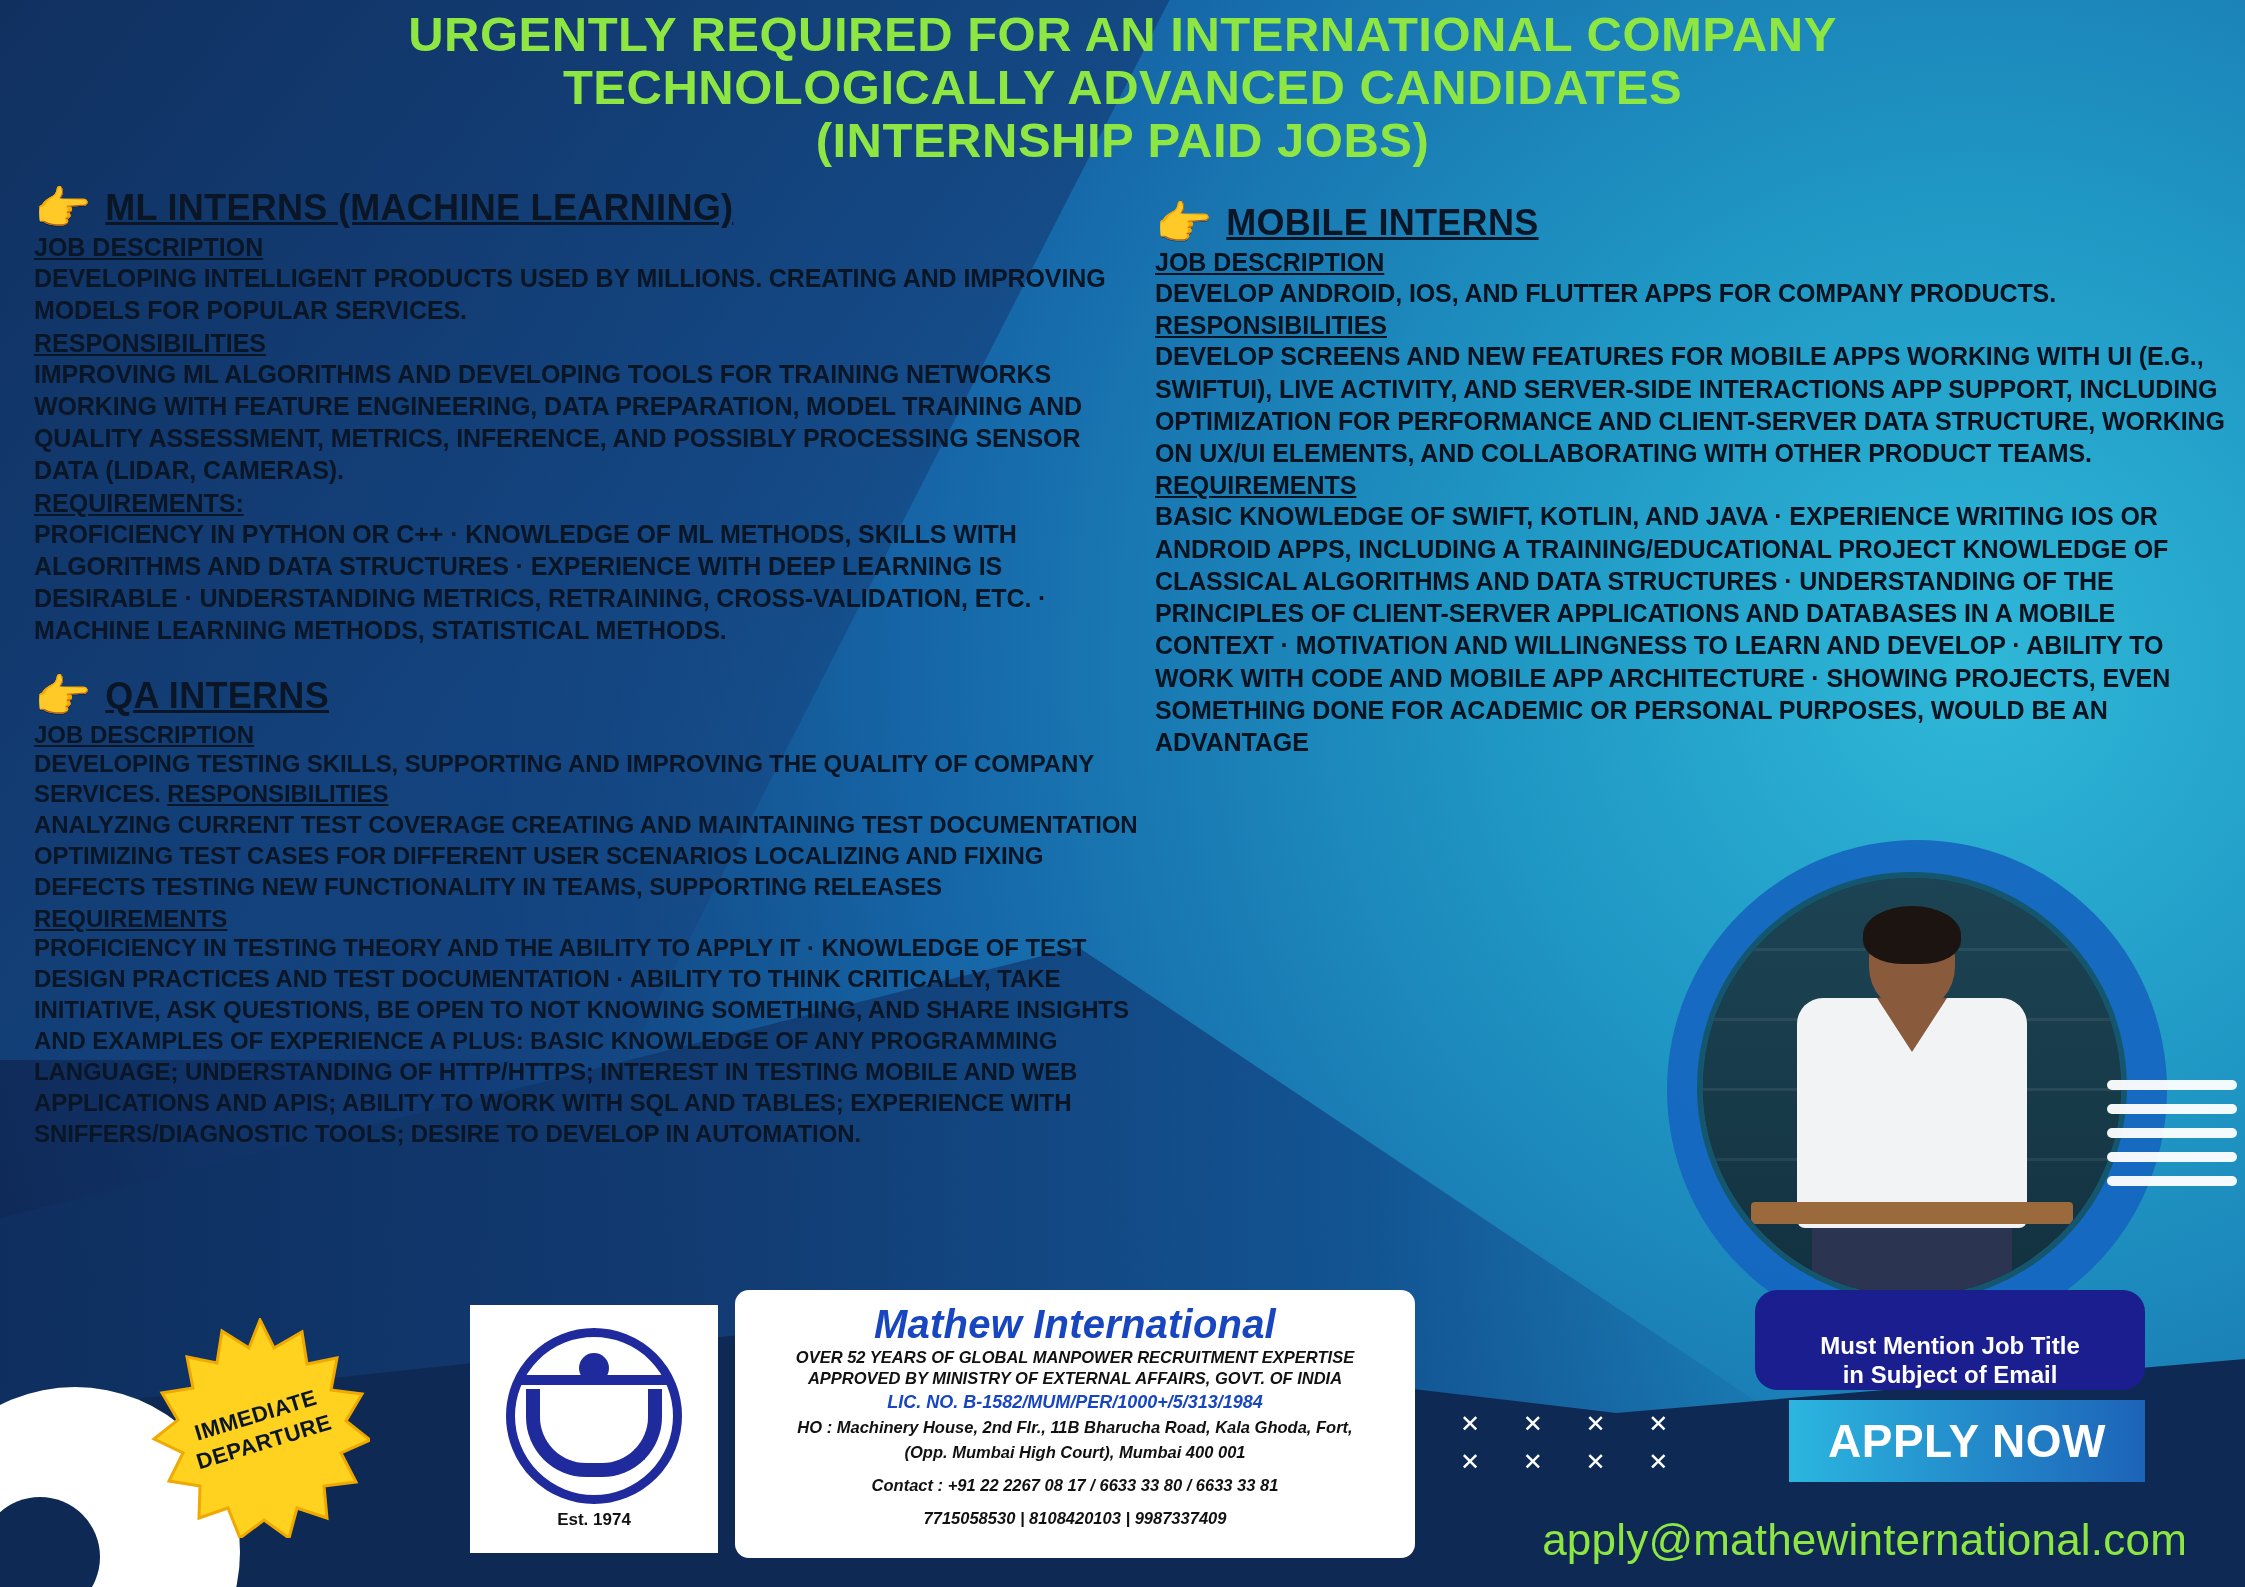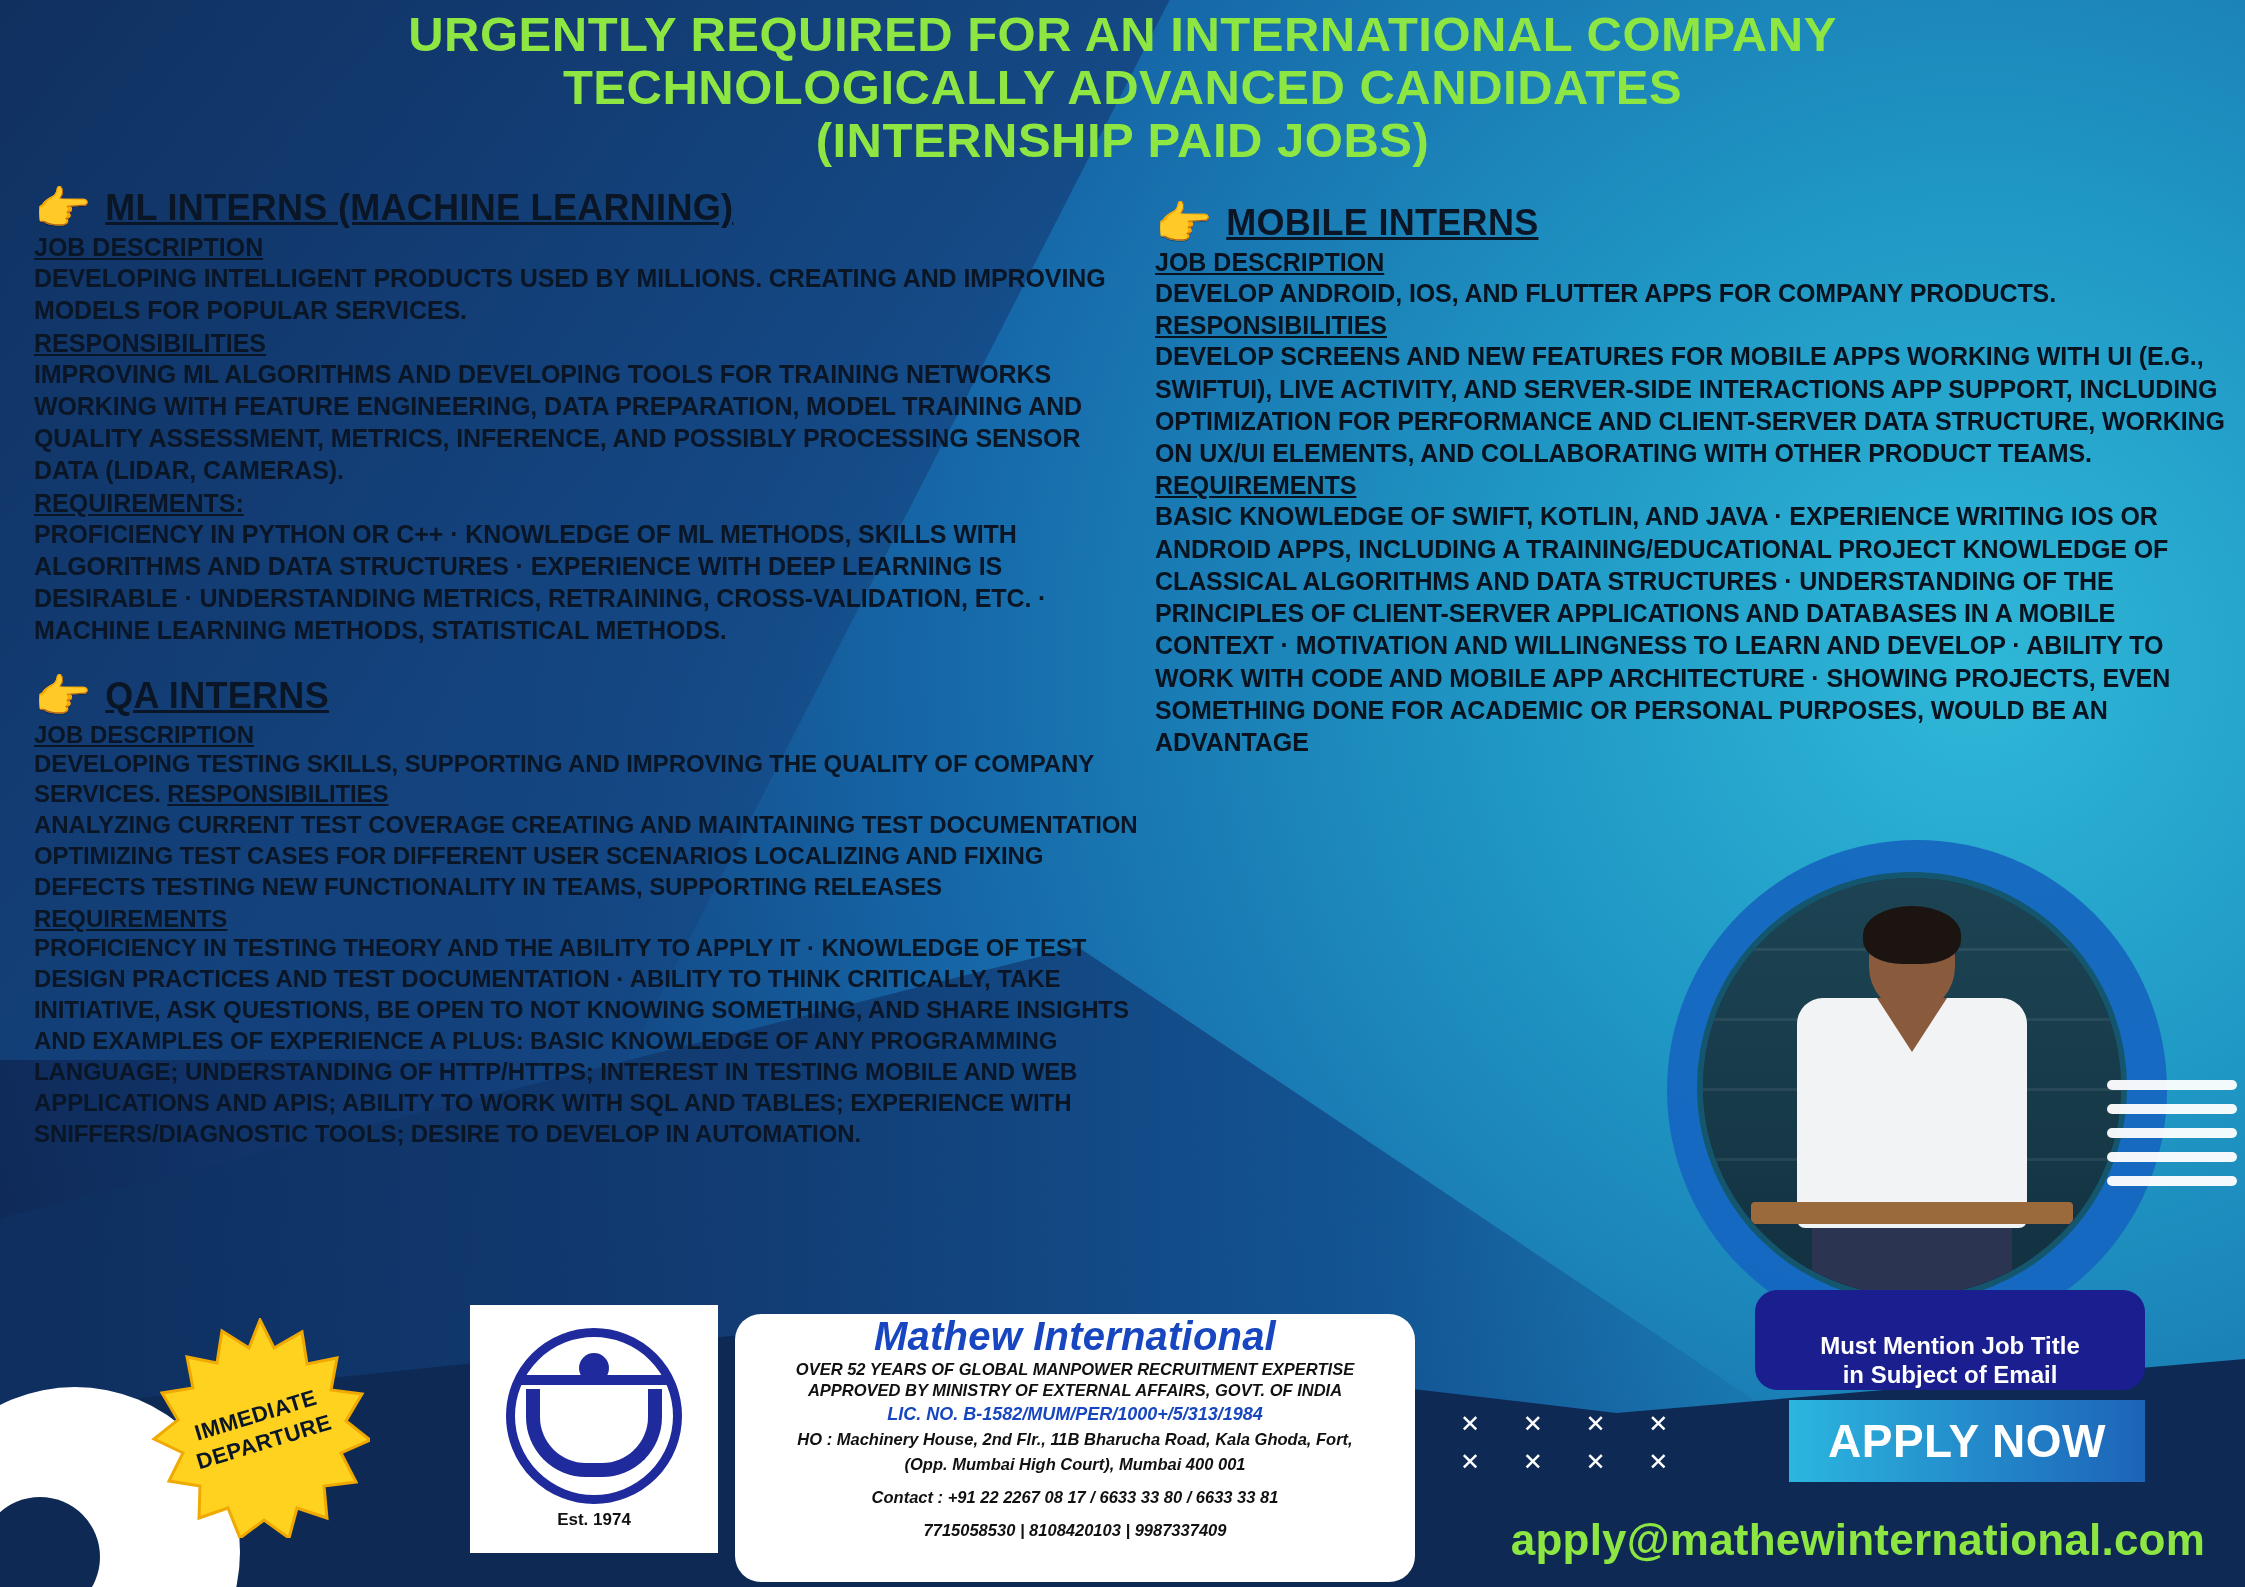--- a/index.html
+++ b/index.html
@@ -142,23 +142,22 @@
   .logo-mark:after {
     content:""; position: absolute; left: 50%; top: 52px; transform: translateX(-50%);
     width: 108px; height: 74px; border-radius: 0 0 60px 60px;
     border: 14px solid #1f2a9c; border-top: none;
   }
   .logo-bar { position: absolute; left: 50%; top: 38px; transform: translateX(-50%); width: 150px; height: 10px; background: #1f2a9c; }
   .logo-est { font-size: 17px; font-weight: bold; color: #111; margin-top: 6px; }
 
   .info-card {
     position: absolute; left: 735px; top: 1290px; width: 680px; height: 268px;
-    background: #ffffff; border-radius: 26px; z-index: 7; text-align: center;
-    padding: 0 16px 10px;
-    margin-top: 24px;
+    background: #ffffff; border-radius: 14px; z-index: 7; text-align: center;
+    padding: 12px 16px 10px;
   }
   .info-title { font-size: 40px; font-weight: bold; color: #1746c0; font-style: italic; letter-spacing: .2px; }
   .info-sub { font-size: 16.5px; font-weight: bold; font-style: italic; color: #111; line-height: 1.25; }
   .info-lic { font-size: 18px; font-weight: bold; font-style: italic; color: #1746c0; margin-top: 4px; }
   .info-addr { font-size: 16.5px; font-weight: bold; font-style: italic; color: #111; line-height: 1.25; margin-top: 4px; }
   .info-contact { font-size: 16.5px; font-weight: bold; font-style: italic; color: #111; line-height: 1.3; margin-top: 12px; }
 
   .star {
     position: absolute; left: 150px; top: 1318px; width: 220px; height: 220px; z-index: 7;
     display: flex; align-items: center; justify-content: center;
@@ -178,22 +177,22 @@
   .must-box span { color: #fff; font-size: 24px; font-weight: bold; line-height: 1.2; }
 
   .apply-btn {
     position: absolute; right: 100px; top: 1400px; width: 356px; height: 82px;
     background: linear-gradient(90deg,#2bb6df 0%, #1d63b8 100%);
     z-index: 8; display: flex; align-items: center; justify-content: center;
   }
   .apply-btn span { color: #ffffff; font-size: 46px; font-weight: bold; letter-spacing: .5px; }
 
   .email {
-    position: absolute; right: 40px; bottom: 22px; z-index: 9;
-    font-size: 44px; font-weight: bold; color: #8ee642; letter-spacing: .2px;
+    position: absolute; right: 58px; bottom: 22px; z-index: 9;
+    font-size: 44px; font-weight: normal; color: #8ee642; letter-spacing: .2px;
   }
   .x-grid {
     position: absolute; left: 1460px; top: 1405px; z-index: 8; color: #ffffff;
     font-size: 24px; line-height: 1.6; letter-spacing: 18px;
   }
 </style>
 </head>
 <body>
 
 <div id="poster">

